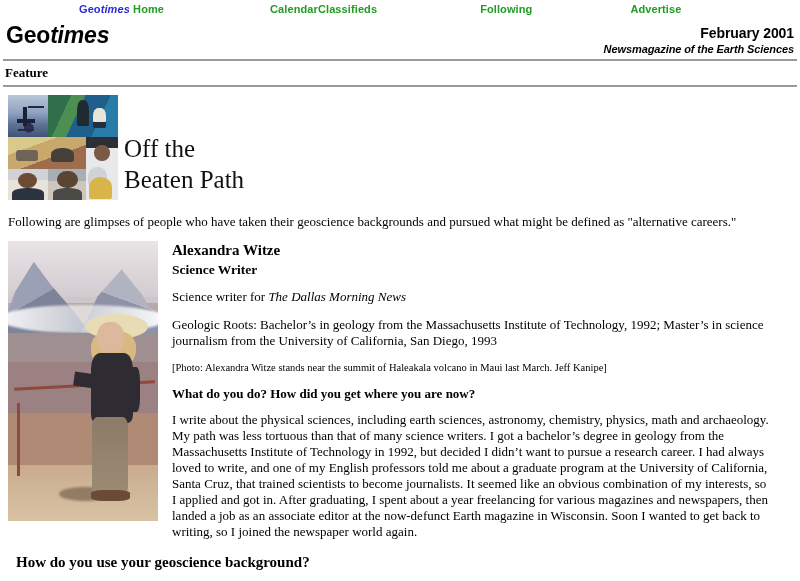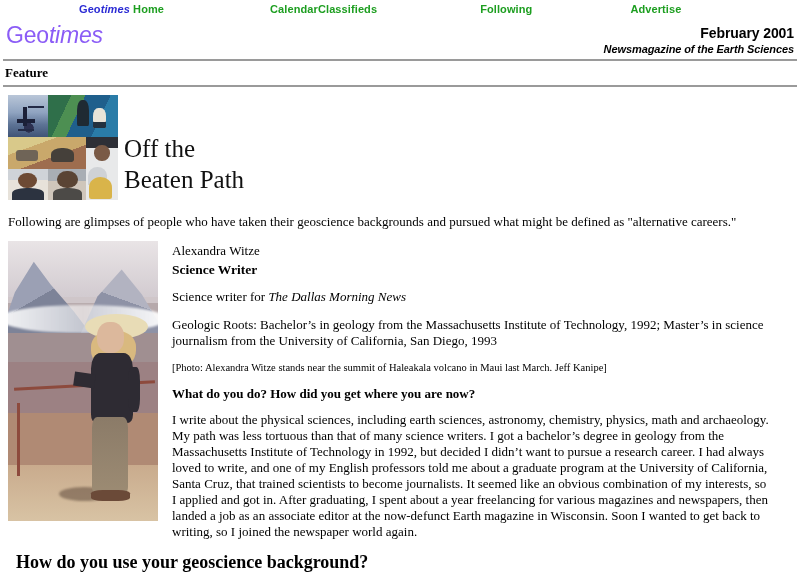--- a/index.html
+++ b/index.html
@@ -47,22 +47,22 @@
     padding: 0 4px 0 6px;
   }
   .mast-left {
     position: absolute;
     left: 6px;
     top: 0;
   }
   .logo {
     font-family: "Liberation Sans", sans-serif;
     font-size: 23px;
-    font-weight: normal;
-    color: #8b5cf6;
+    font-weight: bold;
+    color: #000000;
     line-height: 23px;
     letter-spacing: -0.2px;
   }
   .logo i { font-style: italic; }
   .pubby {
     font-family: "Liberation Serif", serif;
     font-size: 10.5px;
     font-weight: bold;
     line-height: 12px;
     margin-top: 1px;
@@ -380,22 +380,22 @@
   }
   .portrait .p-shadow {
     position: absolute; left: 34%; top: 88%;
     width: 34%; height: 5%;
     background: rgba(70,50,40,.45);
     border-radius: 50%;
     filter: blur(1px);
   }
 
   .person-name {
-    font-size: 13px;
-    font-weight: normal;
+    font-size: 15px;
+    font-weight: bold;
     line-height: 21px;
     margin: 0 0 1px 0;
   }
   .person-role {
     font-size: 13.5px;
     font-weight: bold;
     line-height: 15px;
     margin: 0 0 12px 0;
   }
   .p-line {
@@ -412,21 +412,21 @@
     font-weight: bold;
     line-height: 16px;
     margin: 0 0 10px 0;
   }
   .answer {
     margin: 0;
     text-align: left;
   }
   .qhead2 {
     clear: both;
-    font-size: 18px;
+    font-size: 15px;
     font-weight: bold;
     line-height: 16px;
     margin: 14px 0 18px 8px;
   }
 </style>
 </head>
 <body>
 
 <div class="topnav">
   <a href="#" class="nav-link nav-home"><span class="nav-gt-blue"><span>Geo</span><i>times</i></span> <span>Home</span></a>

